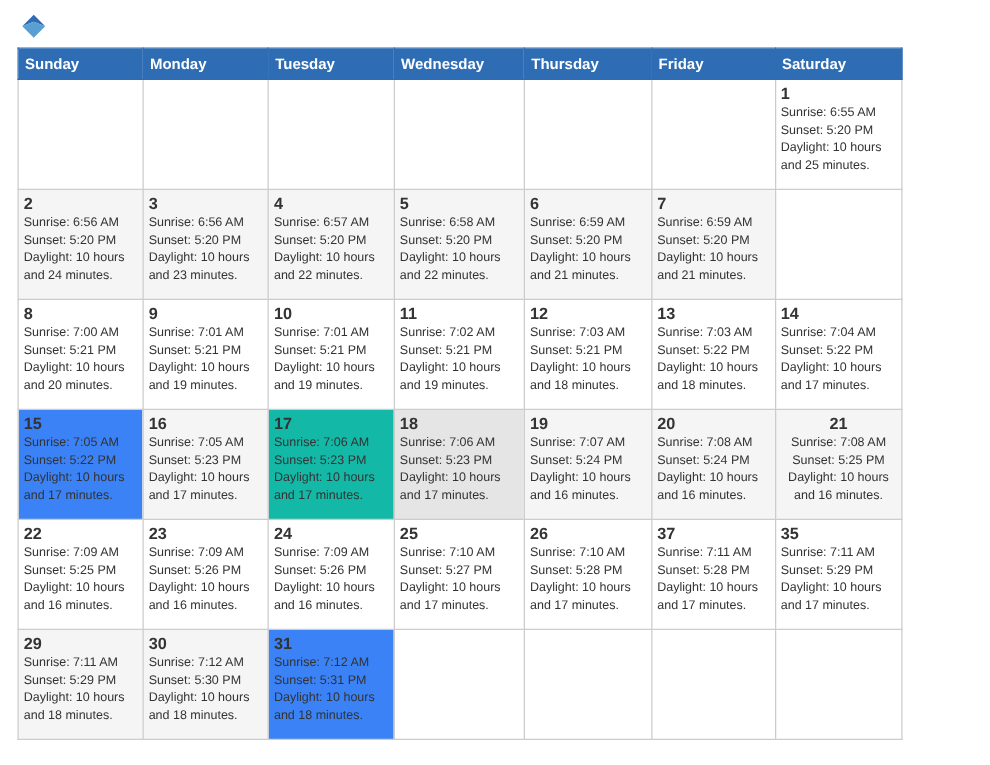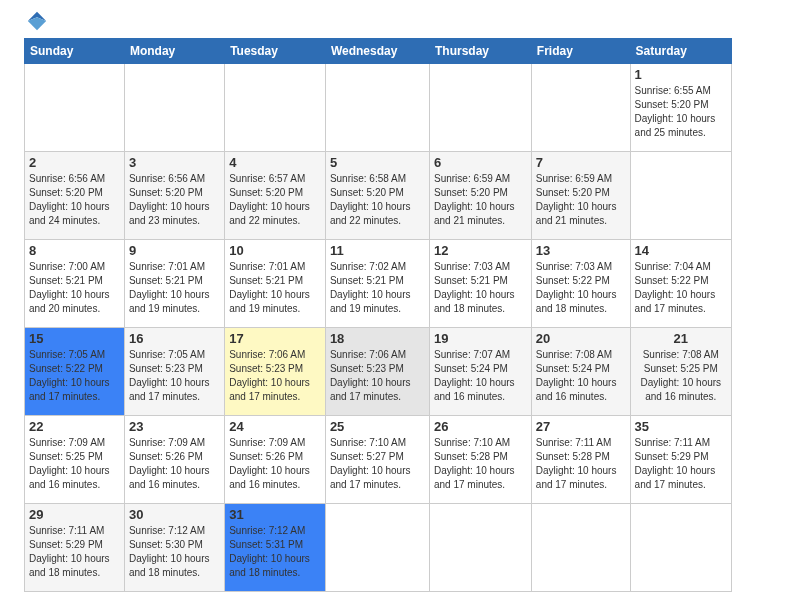--- a/index.html
+++ b/index.html
@@ -7,21 +7,20 @@
       width: 792px;
       height: 612px;
       font-family: Arial, sans-serif;
       background: #fff;
       overflow: hidden;
     }
     .container {
       width: 736px;
       height: 612px;
       padding: 10px 14px;
-      margin-left: 10px;
     }
     .header {
       display: flex;
       justify-content: space-between;
       align-items: flex-start;
       margin-bottom: 6px;
     }
     .logo {
       display: flex;
       align-items: center;
@@ -200,21 +199,21 @@
         </tr>
         <tr>
           <td style="background: #3b82f6;">
         <span class="day-number">15</span>
         <span class="day-info">Sunrise: 7:05 AM<br>Sunset: 5:22 PM<br>Daylight: 10 hours and 17 minutes.</span>
       </td>
           <td style="background: rgb(245, 245, 245);">
         <span class="day-number">16</span>
         <span class="day-info">Sunrise: 7:05 AM<br>Sunset: 5:23 PM<br>Daylight: 10 hours and 17 minutes.</span>
       </td>
-          <td style="background: #fef9c3;">
+          <td style="background: #14b8a6;">
         <span class="day-number">17</span>
         <span class="day-info">Sunrise: 7:06 AM<br>Sunset: 5:23 PM<br>Daylight: 10 hours and 17 minutes.</span>
       </td>
           <td style="background: #e5e5e5;">
         <span class="day-number">18</span>
         <span class="day-info">Sunrise: 7:06 AM<br>Sunset: 5:23 PM<br>Daylight: 10 hours and 17 minutes.</span>
       </td>
           <td style="background: rgb(245, 245, 245);">
         <span class="day-number">19</span>
         <span class="day-info">Sunrise: 7:07 AM<br>Sunset: 5:24 PM<br>Daylight: 10 hours and 16 minutes.</span>
@@ -243,21 +242,21 @@
       </td>
           <td>
         <span class="day-number">25</span>
         <span class="day-info">Sunrise: 7:10 AM<br>Sunset: 5:27 PM<br>Daylight: 10 hours and 17 minutes.</span>
       </td>
           <td>
         <span class="day-number">26</span>
         <span class="day-info">Sunrise: 7:10 AM<br>Sunset: 5:28 PM<br>Daylight: 10 hours and 17 minutes.</span>
       </td>
           <td>
-        <span class="day-number">27</span>
+        <span class="day-number">37</span>
         <span class="day-info">Sunrise: 7:11 AM<br>Sunset: 5:28 PM<br>Daylight: 10 hours and 17 minutes.</span>
       </td>
           <td>
         <span class="day-number">35</span>
         <span class="day-info">Sunrise: 7:11 AM<br>Sunset: 5:29 PM<br>Daylight: 10 hours and 17 minutes.</span>
       </td>
         </tr>
         <tr>
           <td style="background: rgb(245, 245, 245);">
         <span class="day-number">29</span>

